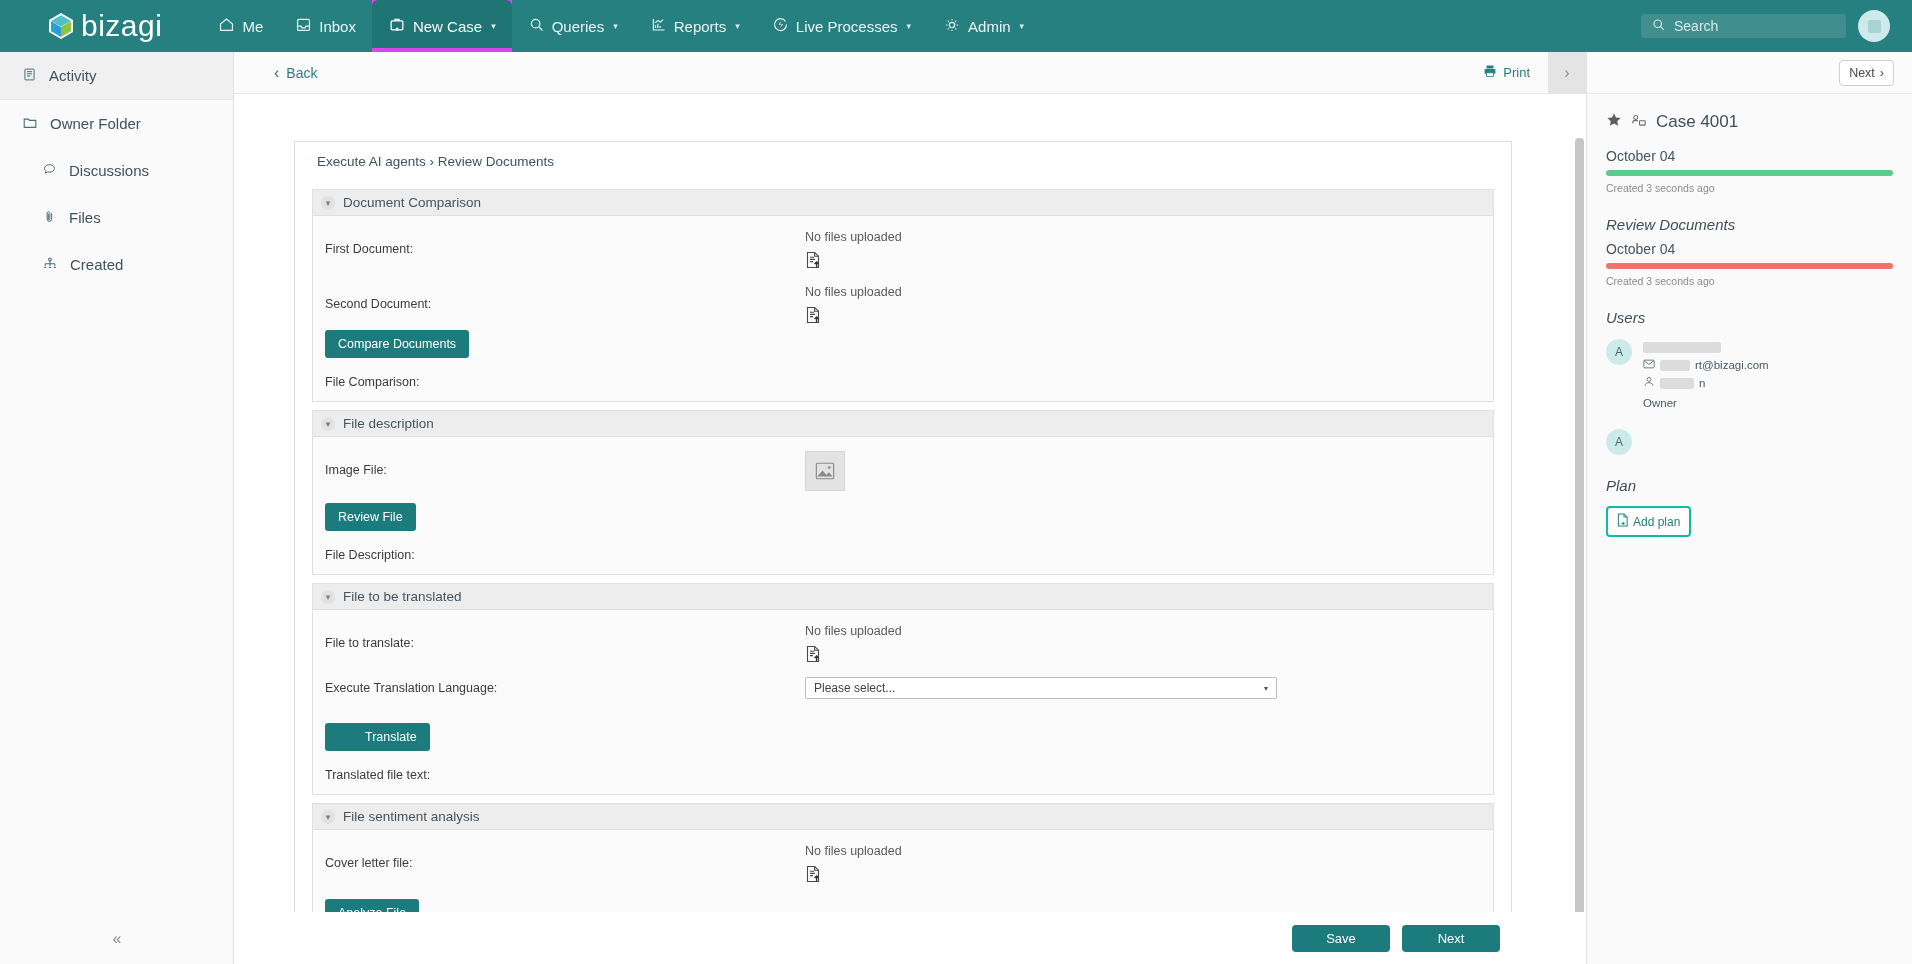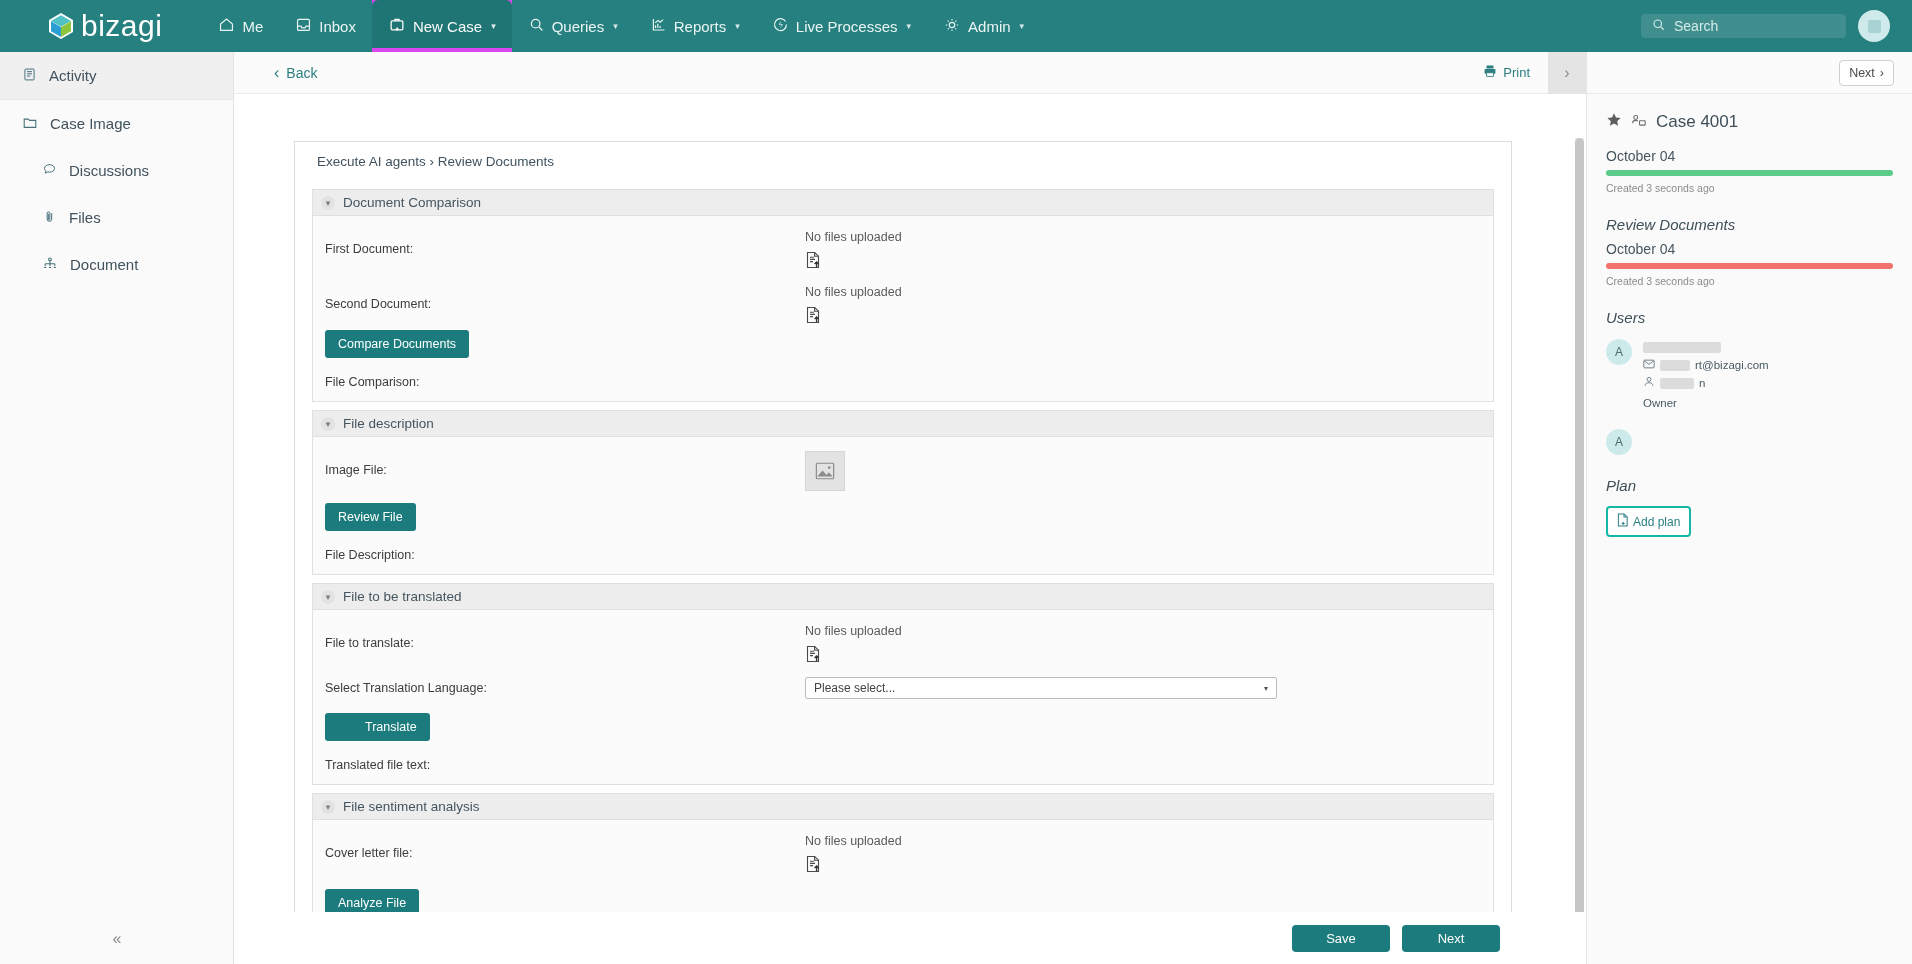--- a/index.html
+++ b/index.html
@@ -326,21 +326,21 @@
     </span>
     <span>Activity</span>
   </div>
   <div class="side-sep"></div>
   <div class="side-item">
     <span>
       <svg width="16" height="15" viewBox="0 0 18 16" fill="none" stroke="#47707a" stroke-width="1.2">
         <path d="M2.5 13.5V4.2h4.6l1.3 1.4h7.1v7.9z"></path>
       </svg>
     </span>
-    <span>Case Image</span>
+    <span>Owner Folder</span>
   </div>
   <div class="side-item indent">
     <span>
       <svg width="15" height="15" viewBox="0 0 18 18" fill="none" stroke="#47707a" stroke-width="1.2">
         <path d="M9 3.2c3.4 0 6 2 6 4.5S12.4 12.2 9 12.2c-.8 0-1.5-.1-2.2-.3L4 13.4l.8-2.3C3.7 10.2 3 9 3 7.7 3 5.2 5.6 3.2 9 3.2z"></path>
       </svg>
     </span>
     <span>Discussions</span>
   </div>
   <div class="side-item indent">
@@ -352,21 +352,21 @@
     <span>Files</span>
   </div>
   <div class="side-item indent">
     <span>
       <svg width="16" height="15" viewBox="0 0 18 16" fill="none" stroke="#47707a" stroke-width="1.2">
         <circle cx="9" cy="3.4" r="1.5"></circle>
         <path d="M9 4.9v3.3M3.6 8.2h10.8M3.6 8.2v3M14.4 8.2v3M9 8.2v3"></path>
         <path d="M2.4 12.6h2.4M7.8 12.6h2.4M13.2 12.6h2.4"></path>
       </svg>
     </span>
-    <span>Document</span>
+    <span>Created</span>
   </div>
   <div class="collapse-btn">«</div>
 </div>
 
 <div class="main">
   <div class="main-header">
     <div class="back-link">
       <span style="font-size:16px;line-height:1;">‹</span>
       <span>Back</span>
     </div>
@@ -467,29 +467,29 @@
                   <svg width="16" height="18" viewBox="0 0 16 18" fill="none" stroke="#4a4a4a" stroke-width="1.1">
                     <path d="M2.5 1.5h7.2l3.8 3.7v11.3H2.5z"></path>
                     <path d="M9.6 1.6v3.7h3.8"></path>
                     <path d="M5 6.2h4M5 8.4h5M5 10.6h3"></path>
                     <path d="M11.6 16.3v-5.1M9.6 13l2-2.1 2 2.1" stroke="#333" stroke-width="1.4"></path>
                   </svg>
                 </div>
               </div>
             </div>
             <div class="frow" style="margin-top:10px;">
-              <div class="flabel" style="padding-top:4px;">Select Translation Language:</div>
+              <div class="flabel" style="padding-top:4px;">Execute Translation Language:</div>
               <div class="fvalue">
                 <div class="select-box">
                   <span>Please select...</span>
                   <span class="sel-caret">▾</span>
                 </div>
               </div>
             </div>
-            <button class="btn-teal" style="padding-left:40px;">Translate</button>
+            <button class="btn-teal" style="margin-top:10px;padding-left:40px;">Translate</button>
             <div class="subtle-label">Translated file text:</div>
           </div>
         </div>
 
         <div class="section">
           <div class="section-head">
             <span class="chev">▾</span>
             <span class="section-title">File sentiment analysis</span>
           </div>
           <div class="section-body">

